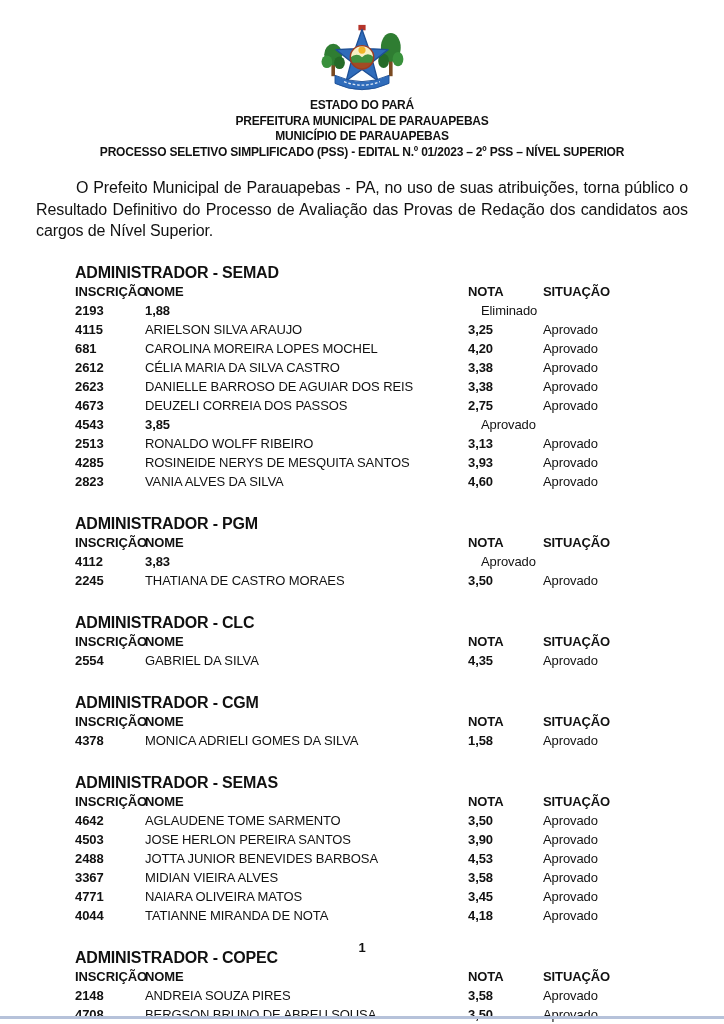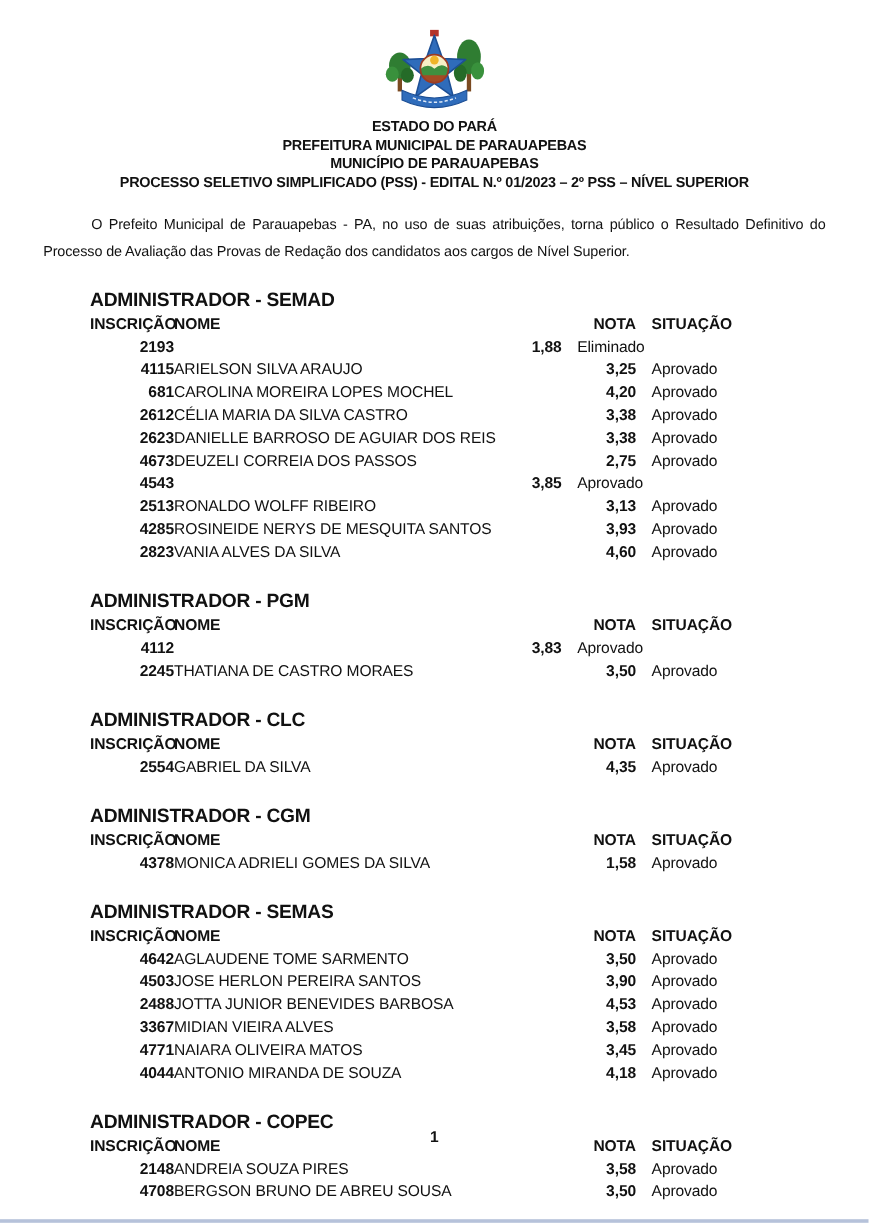--- a/index.html
+++ b/index.html
@@ -21,21 +21,21 @@
     text-align: center;
     font-weight: bold;
     font-size: 12px;
     line-height: 15.5px;
     letter-spacing: -0.2px;
     white-space: nowrap;
   }
 
   .intro {
     margin: 17px 0 0 0;
-    font-size: 12px;
+    font-size: 16px;
     line-height: 21.5px;
     text-align: justify;
     text-indent: 40px;
     letter-spacing: -0.1px;
   }
 
   #sections { margin-left: 39px; width: 537px; }
   .section { margin-top: 23px; }
   .section:first-child { margin-top: 21px; }
 
@@ -49,22 +49,22 @@
 
   .row {
     display: grid;
     grid-template-columns: 70px 323px 62px 82px;
     font-size: 13px;
     line-height: 19px;
     letter-spacing: -0.1px;
   }
   .row.head { font-weight: bold; }
   .row.head .c-ins { text-align: left; }
-  .c-ins  { text-align: right; }
-  .c-nota { text-align: right; }
+  .c-ins  { text-align: left; }
+  .c-nota { text-align: left; }
   .c-sit  { padding-left: 13px; }
   .val-bold { font-weight: bold; }
 
   .footer {
     position: absolute;
     left: 0; right: 0;
     top: 940px;
     text-align: center;
     font-size: 13px;
     font-weight: bold;
@@ -277,21 +277,21 @@
     <span class="c-sit">Aprovado</span>
   </div>
           <div class="row">
     <span class="c-ins val-bold">4771</span>
     <span class="c-nome">NAIARA OLIVEIRA MATOS</span>
     <span class="c-nota val-bold">3,45</span>
     <span class="c-sit">Aprovado</span>
   </div>
           <div class="row">
     <span class="c-ins val-bold">4044</span>
-    <span class="c-nome">ANTONIO MIRANDA DE SOUZA</span>
+    <span class="c-nome">TATIANNE MIRANDA DE NOTA</span>
     <span class="c-nota val-bold">4,18</span>
     <span class="c-sit">Aprovado</span>
   </div>
         </section>
         <section class="section">
     <h3 class="sec-title">ADMINISTRADOR - COPEC</h3>
     <div class="row head">
       <span class="c-ins">INSCRIÇÃO</span>
       <span class="c-nome">NOME</span>
       <span class="c-nota">NOTA</span>

